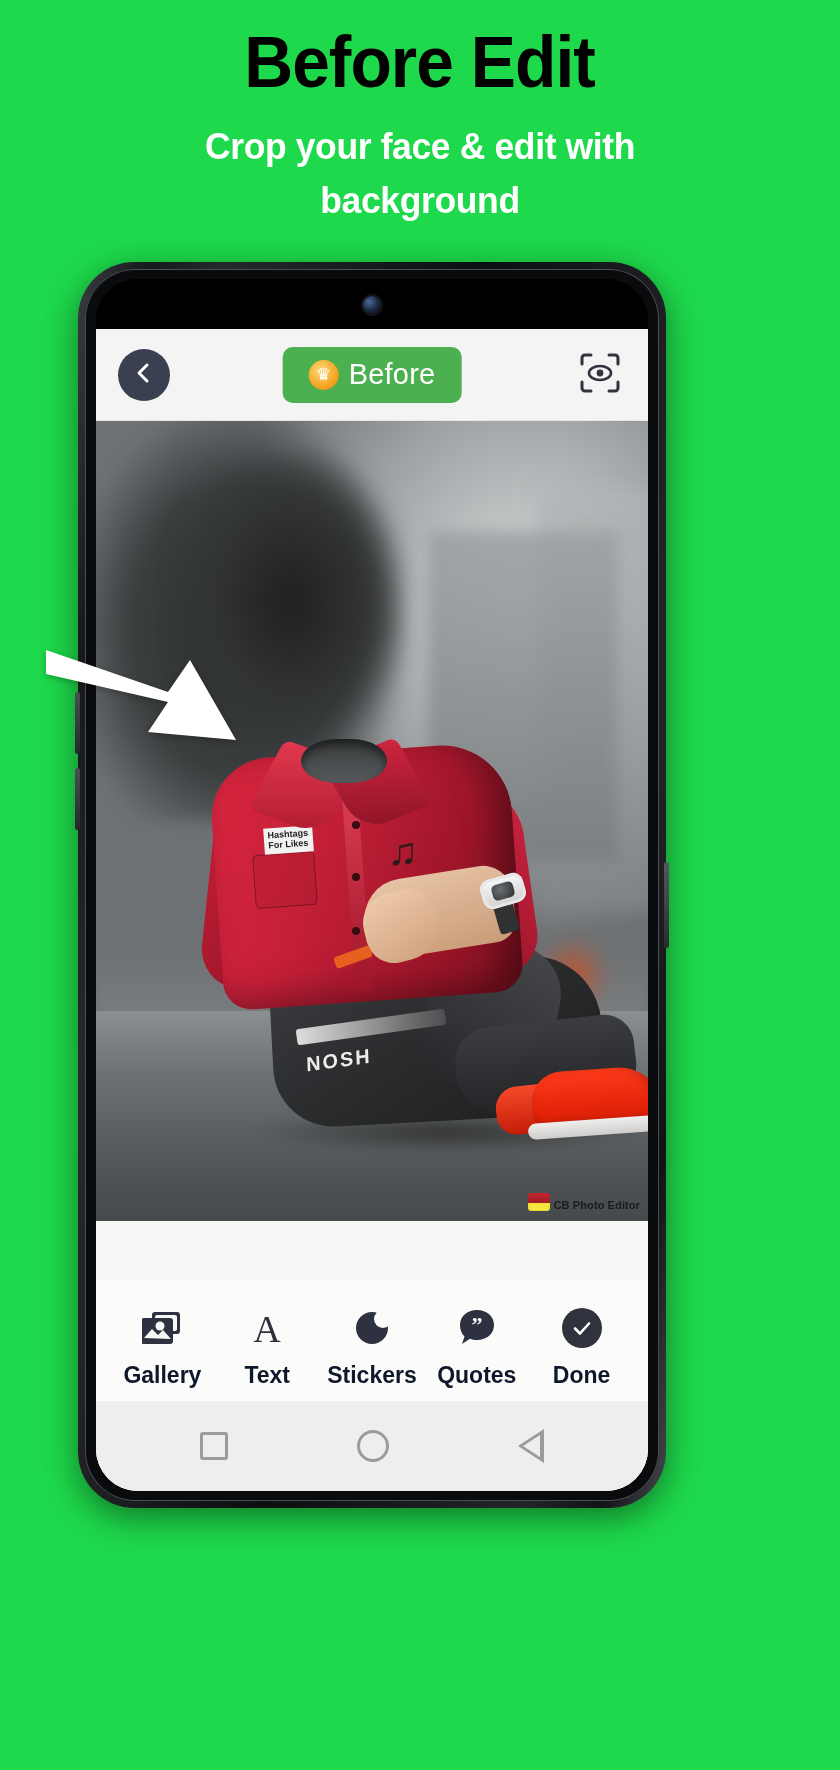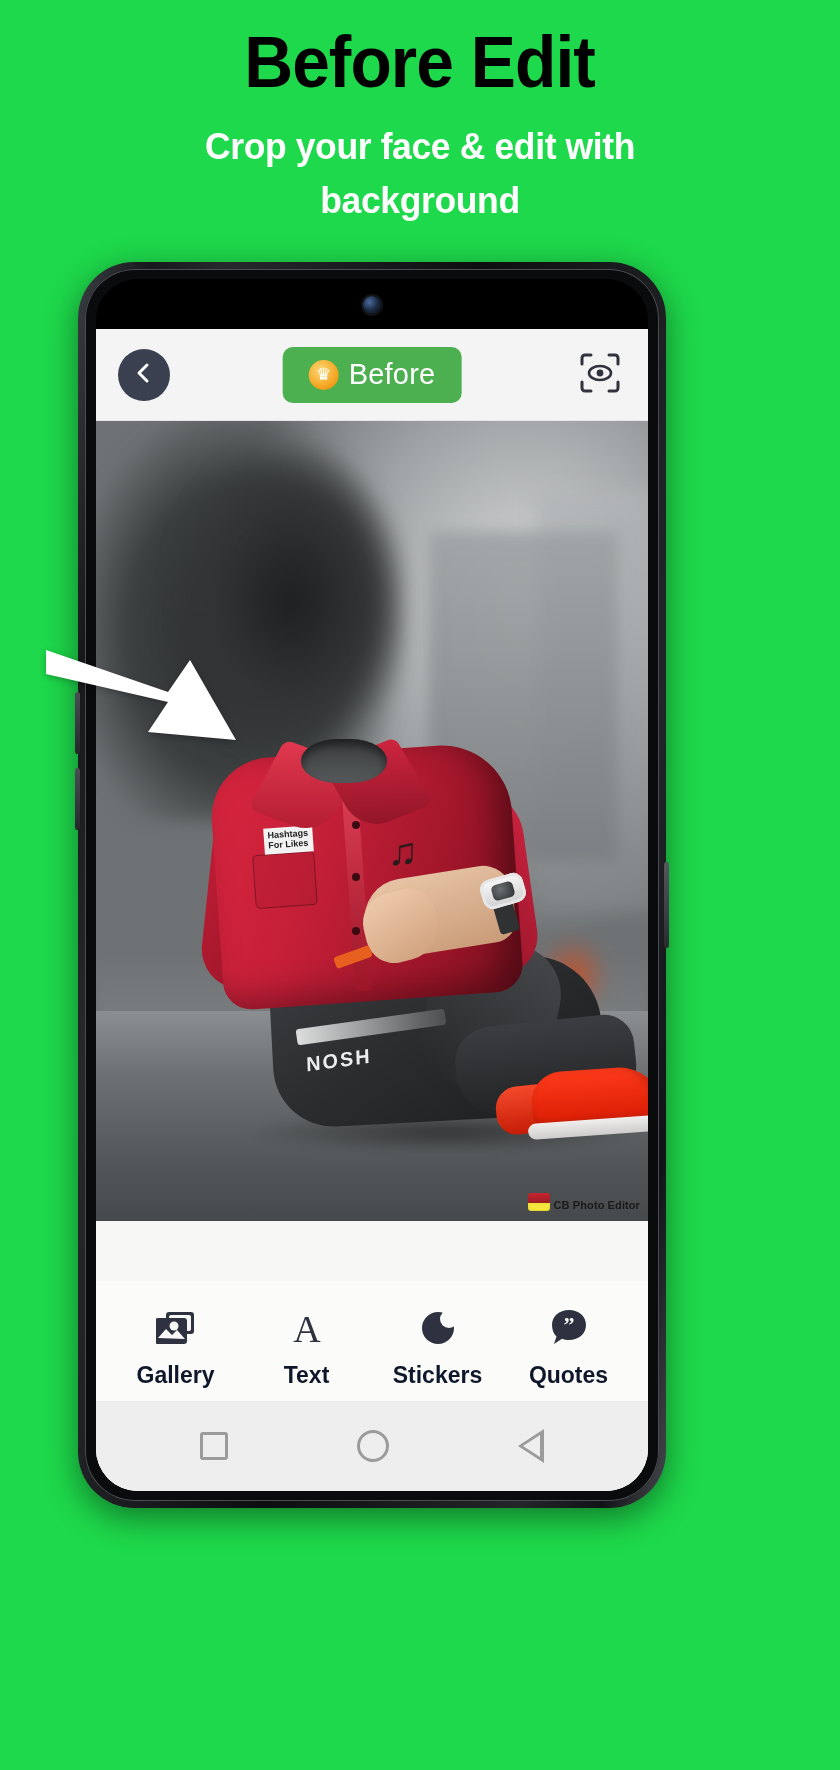--- a/index.html
+++ b/index.html
@@ -558,20 +558,30 @@
             <div class="tool-ico">
               <svg width="40" height="40" viewBox="0 0 40 40">
                 <path d="M20 2 C30 2 37 8.5 37 17 C37 25.5 30 32 20 32 C17.5 32 15 31.6 13 30.8
                          L5 36 L7.5 28.5 C4.5 25.6 3 21.6 3 17 C3 8.5 10 2 20 2 z" fill="#2e3240"></path>
                 <text x="20" y="24" text-anchor="middle" font-family="Liberation Serif, serif" font-size="22" font-weight="700" fill="#fbfbf9">”</text>
               </svg>
             </div>
             <div class="tool-label">Quotes</div>
           </div>
 
+          <div class="tool">
+            <div class="tool-ico">
+              <div class="done-circle">
+                <svg width="22" height="22" viewBox="0 0 22 22" fill="none" stroke="#ffffff" stroke-width="2.6" stroke-linecap="round" stroke-linejoin="round">
+                  <polyline points="4 11.5 9 16.5 18 6.5"></polyline>
+                </svg>
+              </div>
+            </div>
+            <div class="tool-label">Done</div>
+          </div>
         </div>
 
         <div class="navbar">
           <div class="nav-sq"></div>
           <div class="nav-ci"></div>
           <div class="nav-tr"></div>
         </div>
 
       </div>
     </div>

